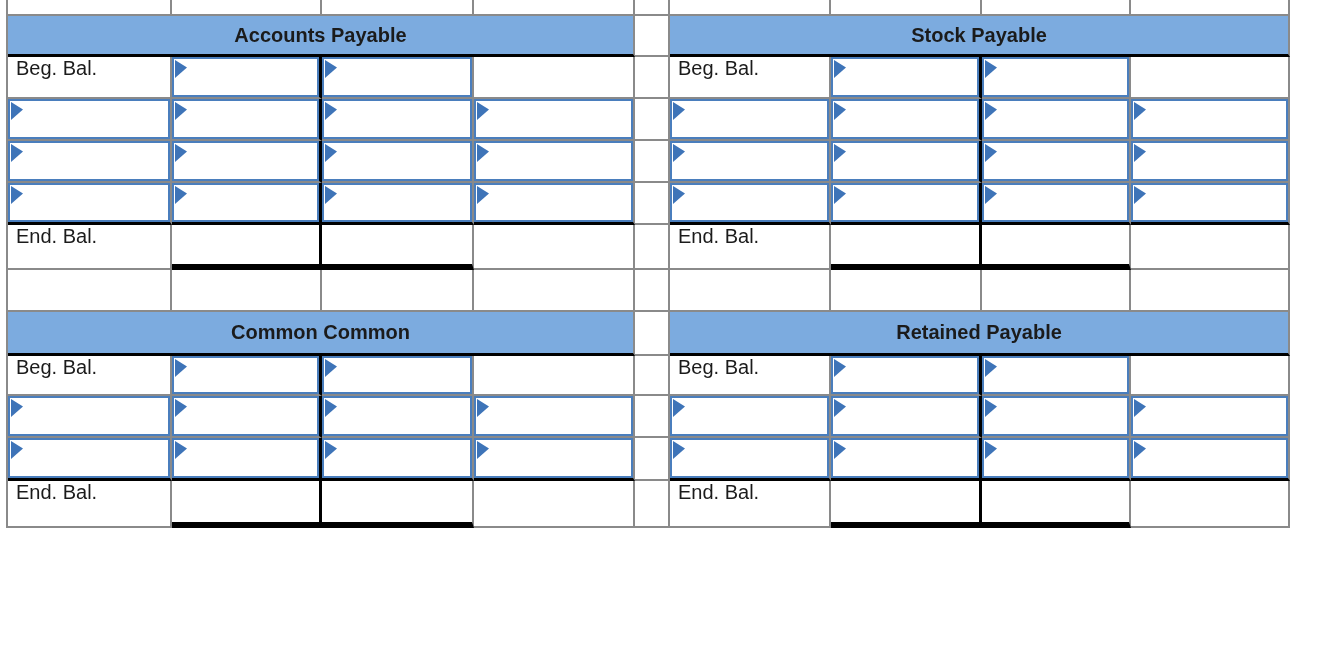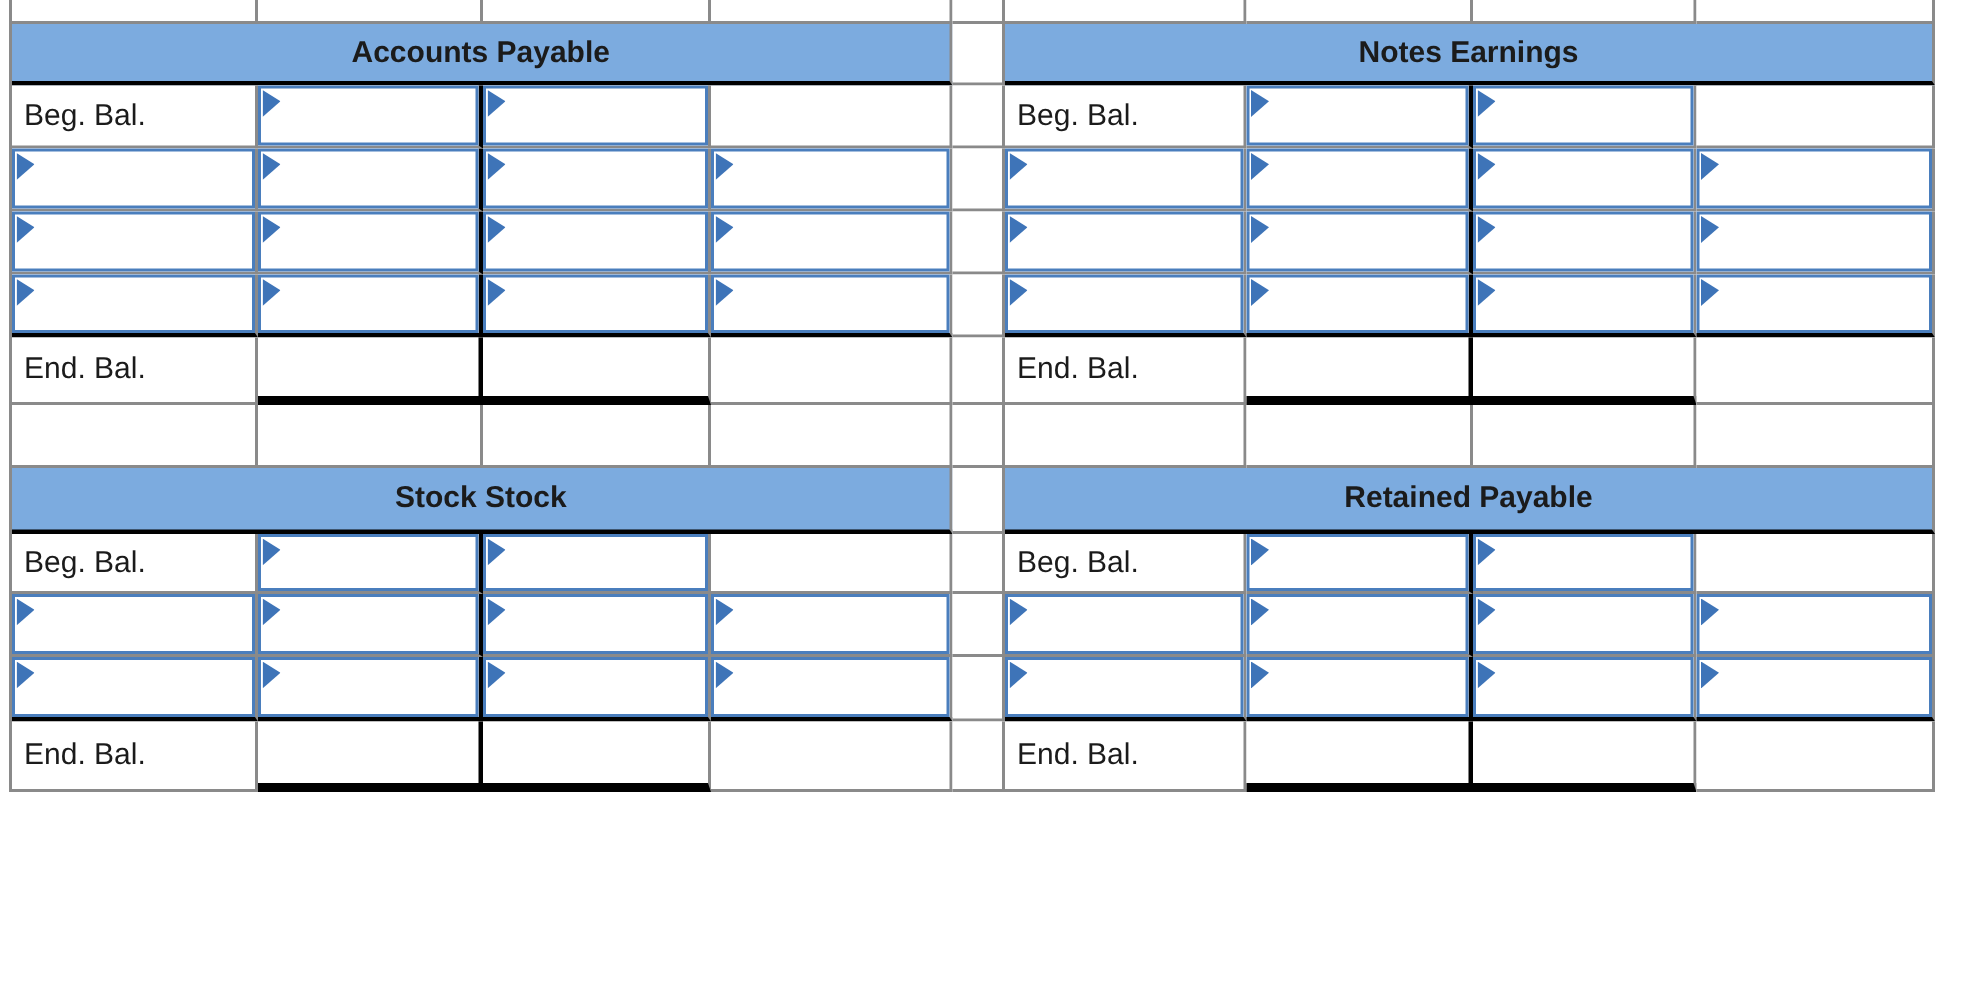--- a/index.html
+++ b/index.html
@@ -29,21 +29,21 @@
   
   .h16{height:16px}.h40{height:40px}.h41{height:41px}.h42{height:42px}
   .h43{height:43px}.h44{height:44px}.h45{height:45px}.h47{height:47px}
   
   .hdr{
     background:var(--hdr);border-bottom:3px solid var(--rule);
     display:flex;align-items:center;justify-content:center;
     font-weight:bold;font-size:20px;color:var(--ink);
   }
   
-  .lbl{display:flex;align-items:center;padding-left:8px;font-size:20px;color:var(--ink);}
+  .lbl{display:flex;padding-left:8px;font-size:20px;color:var(--ink);}
   
   .t{border-right:3px solid var(--rule);}
   
   .kb{border-bottom:3px solid var(--rule);}
   
   .under{border-bottom:6px solid var(--rule);}
   
   .in{position:absolute;inset:0;border:2px solid var(--entry);background:#fff;}
   .fl{
     position:absolute;left:1px;top:1px;width:12px;height:18px;
@@ -67,21 +67,21 @@
       <div class="c c2"></div>
       <div class="c d2"></div>
     </div>
 
     <div class="r h41">
       <div class="c hdr hL">
         <span>Accounts Payable</span>
       </div>
       <div class="c g"></div>
       <div class="c hdr hR">
-        <span>Notes Earnings</span>
+        <span>Stock Payable</span>
       </div>
     </div>
 
     <div class="r h42">
       <div class="c a lbl">
           <span>Beg. Bal.</span>
         </div>
       <div class="c b t">
           <div class="in">
             <i class="fl"></i>
@@ -265,21 +265,21 @@
       <div class="c d"></div>
       <div class="c g"></div>
       <div class="c a2"></div>
       <div class="c b2"></div>
       <div class="c c2"></div>
       <div class="c d2"></div>
     </div>
 
     <div class="r h44">
       <div class="c hdr hL">
-        <span>Stock Stock</span>
+        <span>Common Common</span>
       </div>
       <div class="c g"></div>
       <div class="c hdr hR">
         <span>Retained Payable</span>
       </div>
     </div>
 
     <div class="r h40">
       <div class="c a lbl">
           <span>Beg. Bal.</span>

